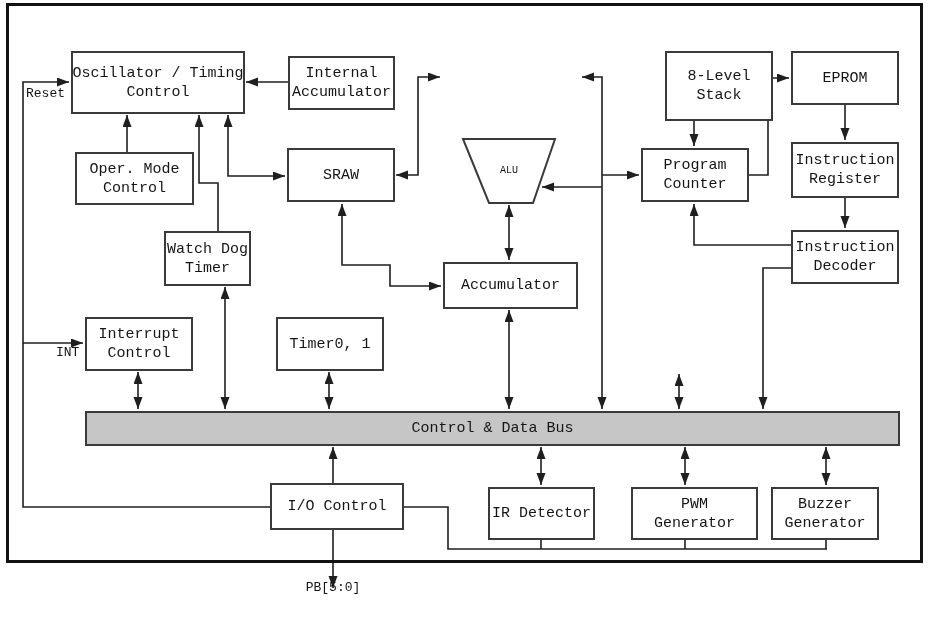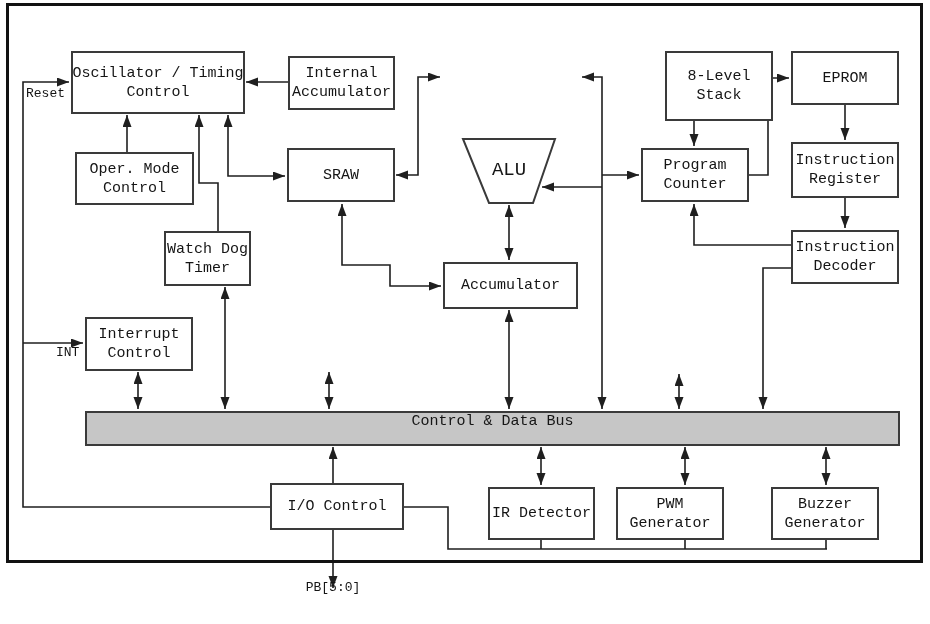--- a/index.html
+++ b/index.html
@@ -14,26 +14,26 @@
   .wires { position:absolute; left:0; top:0; width:930px; height:624px; }
   .box {
     position:absolute; box-sizing:border-box; background:#ffffff;
     border:2px solid #3a3a3a; color:#151515;
     display:flex; flex-direction:column; align-items:center; justify-content:center;
     text-align:center; font-size:15px; line-height:19px; white-space:nowrap;
   }
   .bus {
     position:absolute; box-sizing:border-box; background:#c6c6c6;
     border:2px solid #3a3a3a; color:#151515;
-    display:flex; align-items:flex-start; justify-content:center;
+    display:flex; align-items:center; justify-content:center;
     font-size:15px;
   }
   .pin { position:absolute; font-size:13px; color:#151515; }
   .alu-label {
-    position:absolute; font-size:19px; color:#151515;
+    position:absolute; font-size:10px; color:#151515;
     display:flex; align-items:center; justify-content:center;
   }
 </style>
 </head>
 <body>
 
 <div class="stage">
 
   <svg class="wires" viewBox="0 0 930 624" xmlns="http://www.w3.org/2000/svg">
     <defs>
@@ -165,35 +165,38 @@
 
   <div class="box" style="left:443px;top:262px;width:135px;height:47px">
     <span>Accumulator</span>
   </div>
 
   <div class="box" style="left:85px;top:317px;width:108px;height:54px">
     <span>Interrupt</span>
     <span>Control</span>
   </div>
 
+  <div class="box" style="left:276px;top:317px;width:108px;height:54px">
+    <span>Timer0, 1</span>
+  </div>
 
 
   <div class="bus" style="left:85px;top:411px;width:815px;height:35px">
     <span>Control &amp; Data Bus</span>
   </div>
 
   <div class="box" style="left:270px;top:483px;width:134px;height:47px">
     <span>I/O Control</span>
   </div>
 
   <div class="box" style="left:488px;top:487px;width:107px;height:53px">
     <span>IR Detector</span>
   </div>
 
-  <div class="box" style="left:616px;top:487px;width:108px;height:53px">
+  <div class="box" style="left:631px;top:487px;width:127px;height:53px">
     <span>PWM</span>
     <span>Generator</span>
   </div>
 
   <div class="box" style="left:771px;top:487px;width:108px;height:53px">
     <span>Buzzer</span>
     <span>Generator</span>
   </div>
 
   <div class="pin" style="left:26px;top:86px">Reset</div>

